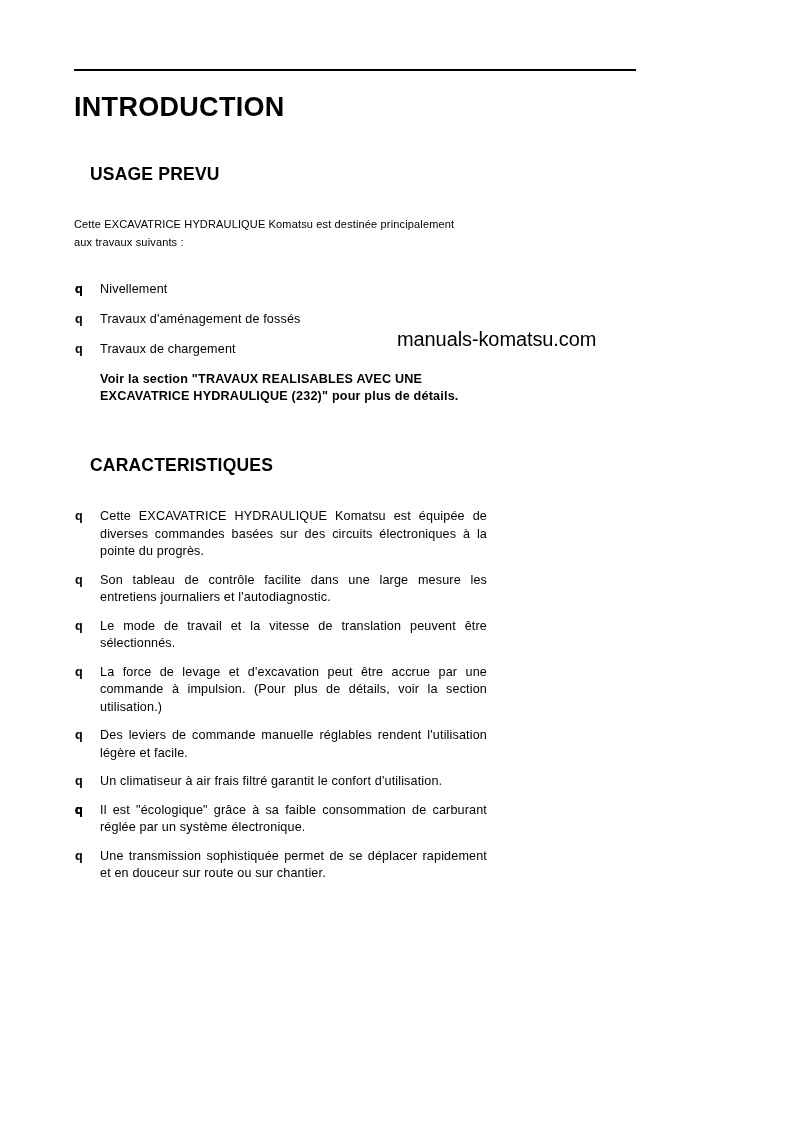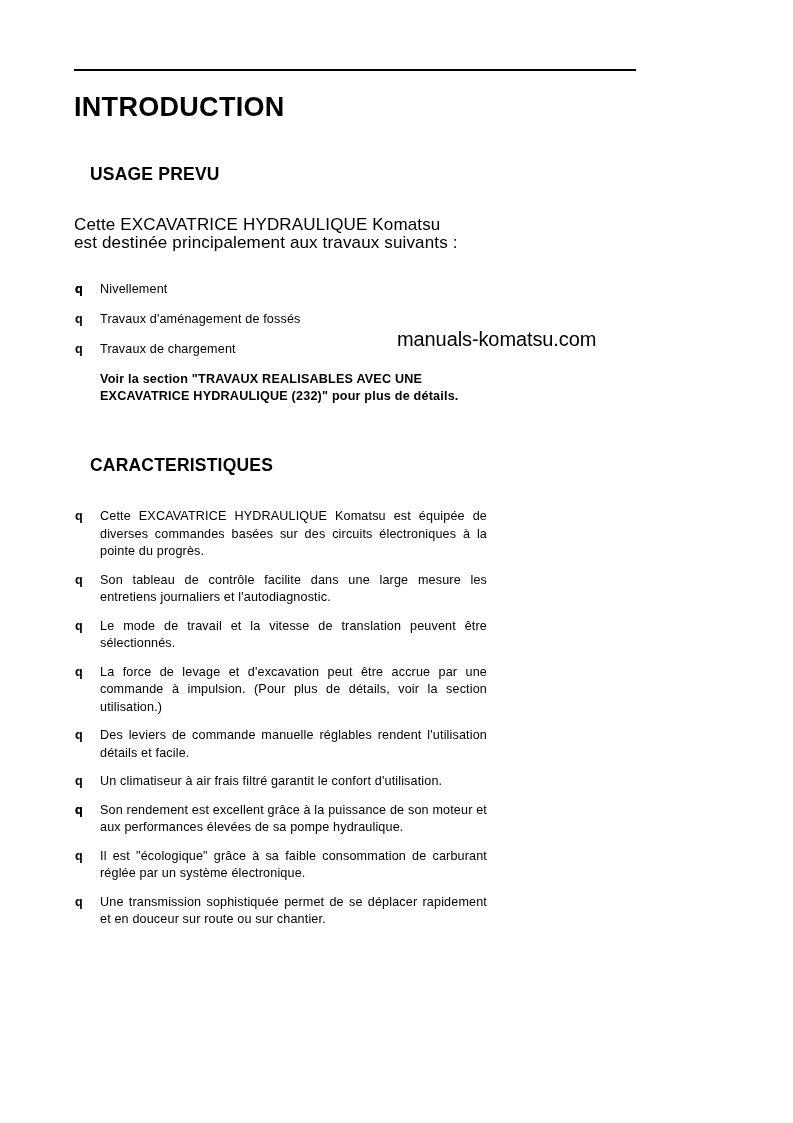--- a/index.html
+++ b/index.html
@@ -69,21 +69,21 @@
     letter-spacing: 0.2px;
     line-height: 22px;
   }
 
   .spacer-title-to-section { height: 23px; }
   .spacer-section-to-para  { height: 15px; }
 
   p.para {
     margin: 0;
     padding: 0;
-    font-size: 17px;
+    font-size: 11px;
     line-height: 17.5px;
     letter-spacing: 0.15px;
   }
 
   
   ul.bullets {
     list-style: none;
     margin: 0;
     padding: 0;
   }
@@ -215,32 +215,31 @@
       <li>
         <span class="bullet-glyph">q</span>
         <span class="li-text" style="max-width: 387px;">Le mode de travail et la vitesse de translation peuvent être sélectionnés.</span>
       </li>
       <li>
         <span class="bullet-glyph">q</span>
         <span class="li-text" style="max-width: 387px;">La force de levage et d'excavation peut être accrue par une commande à impulsion. (Pour plus de détails, voir la section utilisation.)</span>
       </li>
       <li>
         <span class="bullet-glyph">q</span>
-        <span class="li-text" style="max-width: 387px;">Des leviers de commande manuelle réglables rendent l'utilisation détails et facile.</span>
+        <span class="li-text" style="max-width: 387px;">Des leviers de commande manuelle réglables rendent l'utilisation légère et facile.</span>
       </li>
       <li>
         <span class="bullet-glyph">q</span>
         <span class="li-text" style="max-width: 387px;">Un climatiseur à air frais filtré garantit le confort d'utilisation.</span>
       </li>
       <li>
         <span class="bullet-glyph">q</span>
       </li>
       <li>
         <span class="bullet-glyph">q</span>
-        <span class="li-text" style="max-width: 387px;">Son rendement est excellent grâce à la puissance de son moteur et aux performances élevées de sa pompe hydraulique.</span>
       </li>
       <li>
         <span class="bullet-glyph">q</span>
         <span class="li-text" style="max-width: 387px;">Il est "écologique" grâce à sa faible consommation de carburant réglée par un système électronique.</span>
       </li>
       <li>
         <span class="bullet-glyph">q</span>
         <span class="li-text" style="max-width: 387px;">Une transmission sophistiquée permet de se déplacer rapidement et en douceur sur route ou sur chantier.</span>
       </li>
     </ul>

